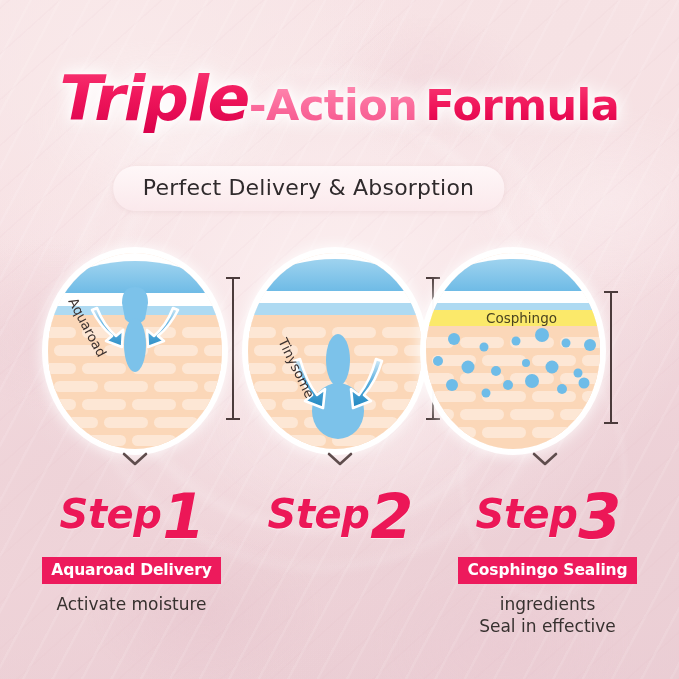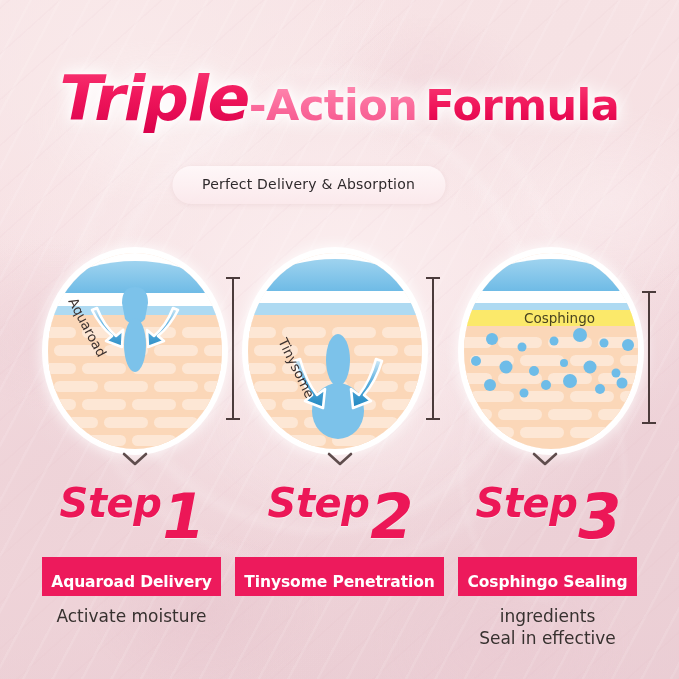--- a/index.html
+++ b/index.html
@@ -78,29 +78,29 @@
 
   
   .pill{
     position:absolute; top:166px; left:50%; transform:translateX(-50%);
     padding:9px 30px 11px; border-radius:22px;
     background:linear-gradient(180deg,rgba(255,248,249,.93) 0%,rgba(251,233,236,.88) 100%);
     box-shadow:0 1px 5px rgba(190,140,152,.16);
   }
   .pill span{
     font-family:"DejaVu Sans", sans-serif;
-    font-size:14px; color:#2f2a2c; letter-spacing:.2px; white-space:nowrap;
+    font-size:22px; color:#2f2a2c; letter-spacing:.2px; white-space:nowrap;
   }
 
   
   .circles{ position:absolute; top:253px; left:0; width:679px; height:196px; }
   .cell{ position:absolute; top:0; width:190px; height:196px; }
   .cell.c0{ left:48px; }
   .cell.c1{ left:248px; }
-  .cell.c2{ left:464px; }
+  .cell.c2{ left:426px; }
 
   .disc{
     position:absolute; left:0; top:0; width:174px; height:196px;
     border-radius:50%; overflow:hidden;
     box-shadow:0 0 0 6px rgba(255,255,255,.95), 0 0 14px 7px rgba(255,255,255,.8);
     background:#fde3d0;
   }
   .disc svg{ display:block; width:174px; height:196px; }
 
   
@@ -126,41 +126,41 @@
   .ch1{ left:327px; top:452px; }
   .ch2{ left:532px; top:452px; }
 
   
   .steps{ position:absolute; top:486px; left:0; width:679px; height:180px; }
   .scol{ position:absolute; top:0; width:225px; text-align:center; }
   .scol.s0{ left:19px; }
   .scol.s1{ left:227px; }
   .scol.s2{ left:435px; }
 
-  .steprow{ white-space:nowrap; line-height:1; height:62px; display:flex; align-items:flex-start; justify-content:center; }
+  .steprow{ white-space:nowrap; line-height:1; height:62px; display:flex; align-items:center; justify-content:center; }
   .step-word{
     font-family:"DejaVu Sans", sans-serif;
     font-style:italic; font-weight:bold; font-size:40px;
     color:#ec1757; letter-spacing:-.5px;
     text-shadow:0 1px 0 rgba(255,255,255,.5);
     position:relative; top:-3px;
   }
   .step-num{
     font-family:"DejaVu Sans", sans-serif;
     font-style:italic; font-weight:bold; font-size:62px;
     color:#ec1757; letter-spacing:-2px; margin-left:1px;
     text-shadow:0 1px 0 rgba(255,255,255,.5);
   }
 
   .badge{
     display:inline-block; margin-top:9px;
     background:#ed1a5c; color:#ffffff;
     font-family:"DejaVu Sans", sans-serif;
     font-size:15.5px; font-weight:bold; letter-spacing:-.1px;
-    padding:16px 9px 5px; white-space:nowrap;
+    padding:4px 9px 5px; white-space:nowrap;
   }
   .desc{
     margin-top:9px;
     font-family:"DejaVu Sans", sans-serif;
     font-size:17px; line-height:1.3; color:#37312f;
   }
   .desc .l{ display:block; white-space:nowrap; }
 </style>
 </head>
 <body>
@@ -436,21 +436,20 @@
       <div class="desc">
         <span class="l">Activate moisture</span>
       </div>
     </div>
 
     <div class="scol s1">
       <div class="steprow">
         <span class="step-word">Step</span>
           <span class="step-num">2</span>
       </div>
-      <div class="badge">Tinysome Penetration</div>
       <div class="desc">
       </div>
     </div>
 
     <div class="scol s2">
       <div class="steprow">
         <span class="step-word">Step</span>
           <span class="step-num">3</span>
       </div>
       <div class="badge">Cosphingo Sealing</div>

